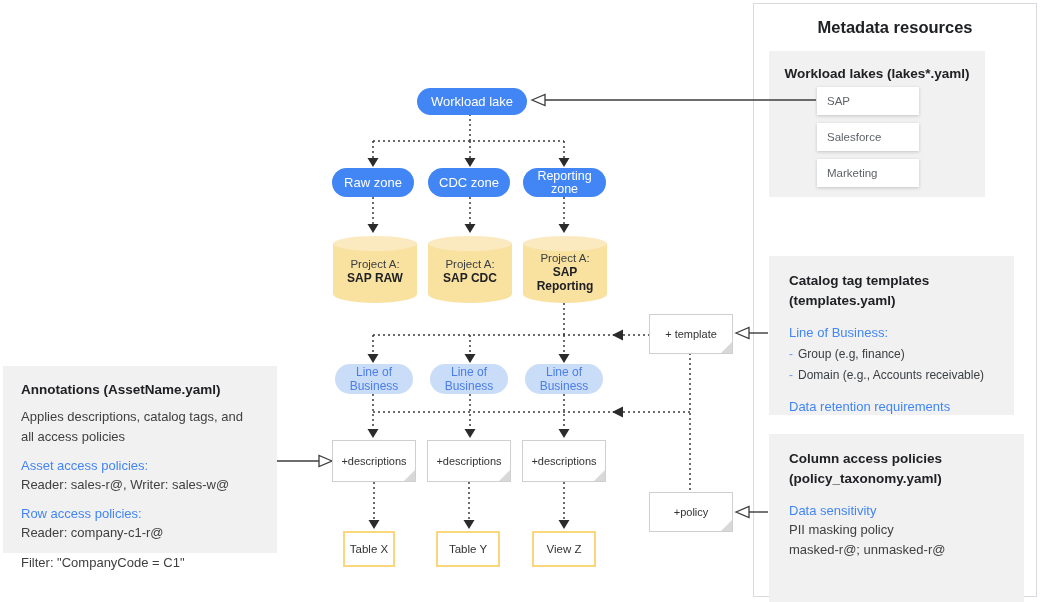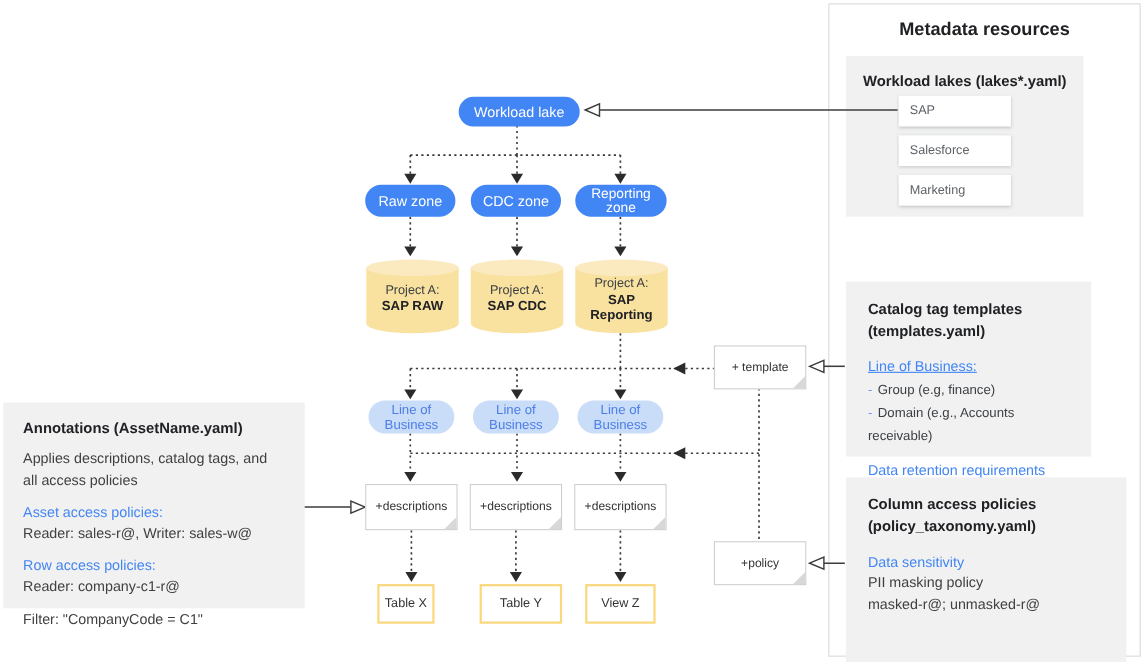--- a/index.html
+++ b/index.html
@@ -15,21 +15,21 @@
   #annotations-panel{left:3px;top:366px;width:274px;height:187px;padding:14px 18px 0 18px;box-sizing:border-box;}
   .panel-title{font-weight:bold;color:#202124;font-size:13.5px;margin:2px 0 10px 0;}
   .panel-text{font-size:13px;line-height:1.55;color:#404040;}
   .blue-head{font-size:13px;color:#4285f4;margin-top:11px;margin-bottom:2px;}
   #metadata-panel{left:753px;top:3px;width:284px;height:594px;background:#fff;border:1.5px solid #d8dadf;box-sizing:border-box;z-index:1;}
   #metadata-title{position:absolute;left:0;top:14px;width:100%;text-align:center;font-size:16.5px;font-weight:bold;color:#202124;}
   .meta-box{position:absolute;background:#f1f1f2;box-sizing:border-box;}
   #lakes-box{left:15px;top:47px;width:216px;height:146px;}
   #lakes-heading{margin-top:15px;text-align:center;font-weight:bold;font-size:13.5px;color:#202124;}
   .lake-card{position:absolute;left:48px;width:102px;height:28px;background:#fff;box-shadow:0 1px 3px rgba(60,64,67,.25);font-size:11.5px;color:#5f6368;line-height:28px;padding-left:10px;box-sizing:border-box;}
-  #templates-box{left:15px;top:252px;width:223px;height:159px;padding:15px 12px 0 20px;}
+  #templates-box{left:15px;top:252px;width:245px;height:159px;padding:15px 12px 0 20px;}
   #policies-box{left:15px;top:430px;width:255px;height:192px;padding:15px 8px 0 20px;}
   .meta-heading{font-weight:bold;font-size:13.5px;line-height:1.5;color:#202124;}
   .list-row{font-size:12px;line-height:1.75;color:#3c4043;}
   .dash{color:#6e9bf1;margin-right:5px;}
   
   .pill{position:absolute;background:#4285f4;color:#fff;border-radius:15px;display:flex;align-items:center;justify-content:center;text-align:center;font-size:13px;z-index:3;}
   .pill.small2{font-size:12.5px;line-height:13px;}
   .lob{position:absolute;background:#c9dcf8;color:#4c7ee8;border-radius:15px;display:flex;align-items:center;justify-content:center;text-align:center;font-size:12px;line-height:14px;z-index:3;padding:0 6px;box-sizing:border-box;}
   .cyl{position:absolute;width:84px;height:67px;z-index:3;}
   .cyl .body{position:absolute;left:0;right:0;top:7px;bottom:0;background:#f9e1a0;border-radius:0 0 50% 50%/0 0 9px 9px;}
@@ -140,21 +140,21 @@
   <div class="lob" style="left:525px;top:364px;width:78px;height:30px;">Line of Business</div>
 
   <div class="note" style="left:332px;top:440px;width:84px;height:42px;">+descriptions</div>
   <div class="note" style="left:427px;top:440px;width:84px;height:42px;">+descriptions</div>
   <div class="note" style="left:522px;top:440px;width:84px;height:42px;">+descriptions</div>
 
   <div class="note" style="left:649px;top:492px;width:84px;height:40px;">+policy</div>
   <div class="note" style="left:649px;top:314px;width:84px;height:40px;">+ template</div>
 
   <div class="outbox" style="left:343px;top:531px;width:52px;height:36px;">Table X</div>
-  <div class="outbox" style="left:436px;top:531px;width:75px;height:36px;">Table Y</div>
+  <div class="outbox" style="left:436px;top:531px;width:64px;height:36px;">Table Y</div>
   <div class="outbox" style="left:532px;top:531px;width:64px;height:36px;">View Z</div>
 
   <div class="abs gray-panel" id="annotations-panel">
     <div class="panel-title">Annotations (AssetName.yaml)</div>
     <div class="panel-text" style="margin-bottom:4px;">Applies descriptions, catalog tags, and all access policies</div>
     <div class="blue-head">Asset access policies:</div>
     <div class="panel-text">Reader: sales-r@, Writer: sales-w@</div>
     <div class="blue-head">Row access policies:</div>
     <div class="panel-text">Reader: company-c1-r@</div>
     <div class="panel-text" style="margin-top:9px;">Filter: "CompanyCode = C1"</div>
@@ -166,21 +166,21 @@
     <div class="meta-box" id="lakes-box">
       <div id="lakes-heading">Workload lakes (lakes*.yaml)</div>
       <div class="lake-card" style="top:36px;">SAP</div>
       <div class="lake-card" style="top:72px;">Salesforce</div>
       <div class="lake-card" style="top:108px;">Marketing</div>
     </div>
 
     <div class="meta-box" id="templates-box">
       <div class="meta-heading">Catalog tag templates</div>
       <div class="meta-heading">(templates.yaml)</div>
-      <div class="blue-head" style="margin-top:13px;margin-bottom:4px;text-decoration:underline;">Line of Business:</div>
+      <div class="blue-head" style="margin-top:13px;margin-bottom:4px;">Line of Business:</div>
       <div class="list-row"><span class="dash">-</span><span>Group (e.g, finance)</span></div>
       <div class="list-row"><span class="dash">-</span><span>Domain (e.g., Accounts receivable)</span></div>
       <div class="blue-head" style="margin-top:13px;">Data retention requirements</div>
     </div>
 
     <div class="meta-box" id="policies-box">
       <div class="meta-heading">Column access policies</div>
       <div class="meta-heading">(policy_taxonomy.yaml)</div>
       <div class="blue-head" style="margin-top:13px;margin-bottom:2px;">Data sensitivity</div>
       <div class="panel-text">PII masking policy</div>

